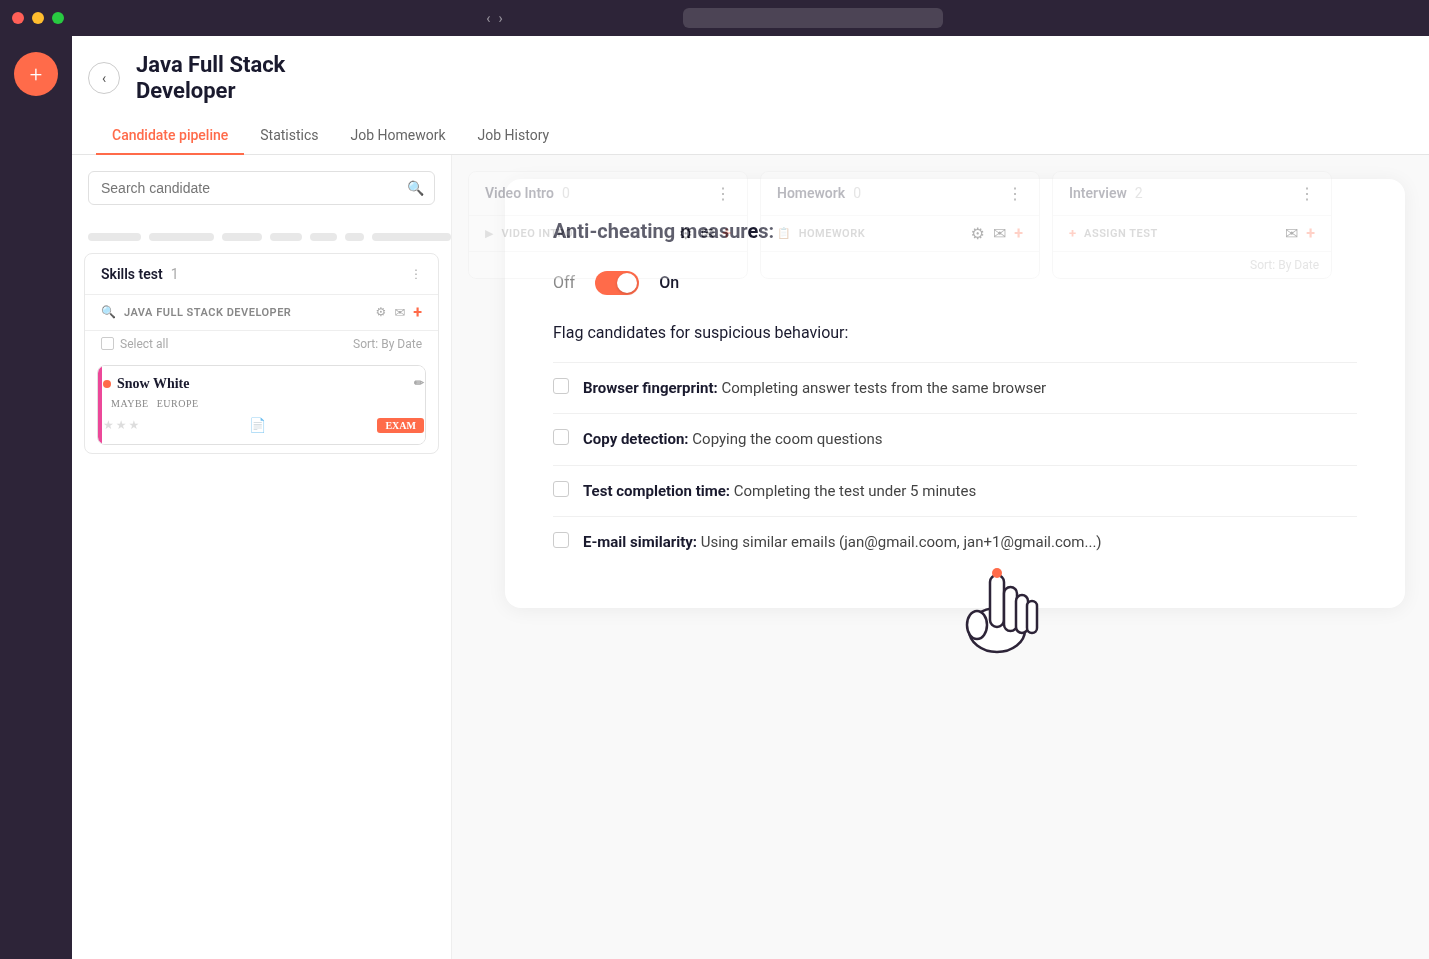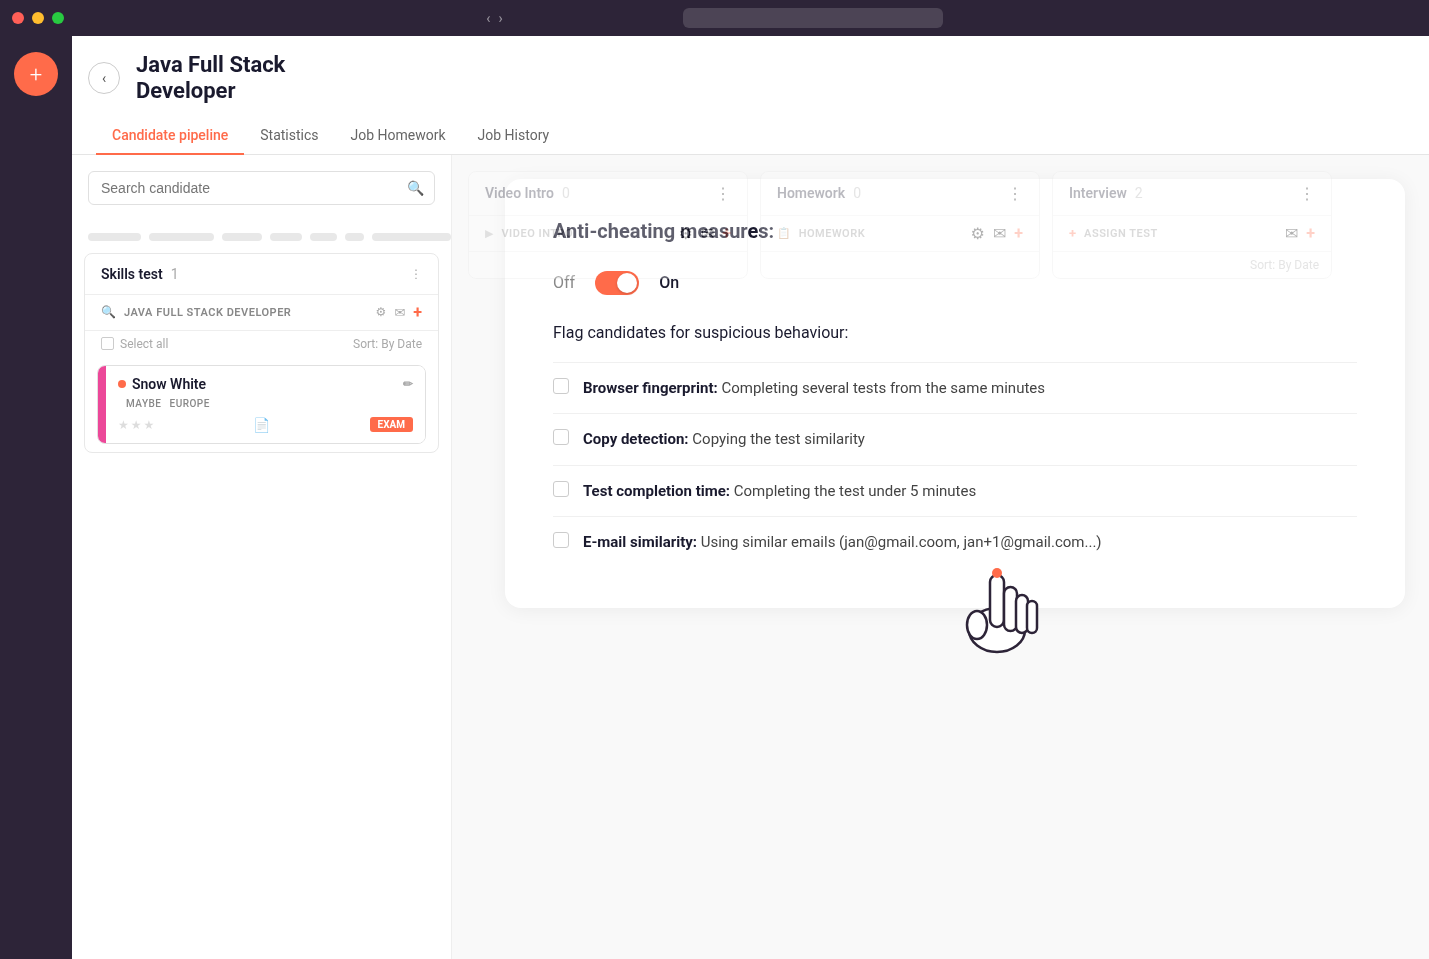--- a/index.html
+++ b/index.html
@@ -259,23 +259,24 @@
     }
 
     
     .candidate-card {
       margin: 8px 12px;
       border-radius: 8px;
       border: 1px solid #e0e0e0;
       overflow: hidden;
     }
     .candidate-card-inner {
-      padding: 10px 12px;
+      padding: 10px 1px;
       background: white;
-      border-left: 8px solid #ec4899;
+      border-left: 4px solid #ec4899;
+      font-family: Liberation Serif, serif;
     }
     .candidate-name {
       font-weight: 600;
       font-size: 14px;
       color: #1a1a2e;
       display: flex;
       align-items: center;
       gap: 6px;
     }
     .candidate-dot {
@@ -613,28 +614,28 @@
             <div class="toggle-knob"></div>
           </div>
           <span class="toggle-label on">On</span>
         </div>
 
         <div class="flag-label">Flag candidates for suspicious behaviour:</div>
 
         <div class="measure-item">
           <div class="measure-checkbox"></div>
           <div class="measure-text">
-            <span class="measure-label">Browser fingerprint:</span><span> Completing several tests from the same minutes</span>
+            <span class="measure-label">Browser fingerprint:</span><span> Completing answer tests from the same browser</span>
           </div>
         </div>
 
         <div class="measure-item">
           <div class="measure-checkbox"></div>
           <div class="measure-text">
-            <span class="measure-label">Copy detection:</span><span> Copying the test similarity</span>
+            <span class="measure-label">Copy detection:</span><span> Copying the coom questions</span>
           </div>
         </div>
 
 
         <div class="measure-item">
           <div class="measure-checkbox"></div>
           <div class="measure-text">
             <span class="measure-label">Test completion time:</span><span> Completing the test under 5 minutes</span>
           </div>
         </div>

